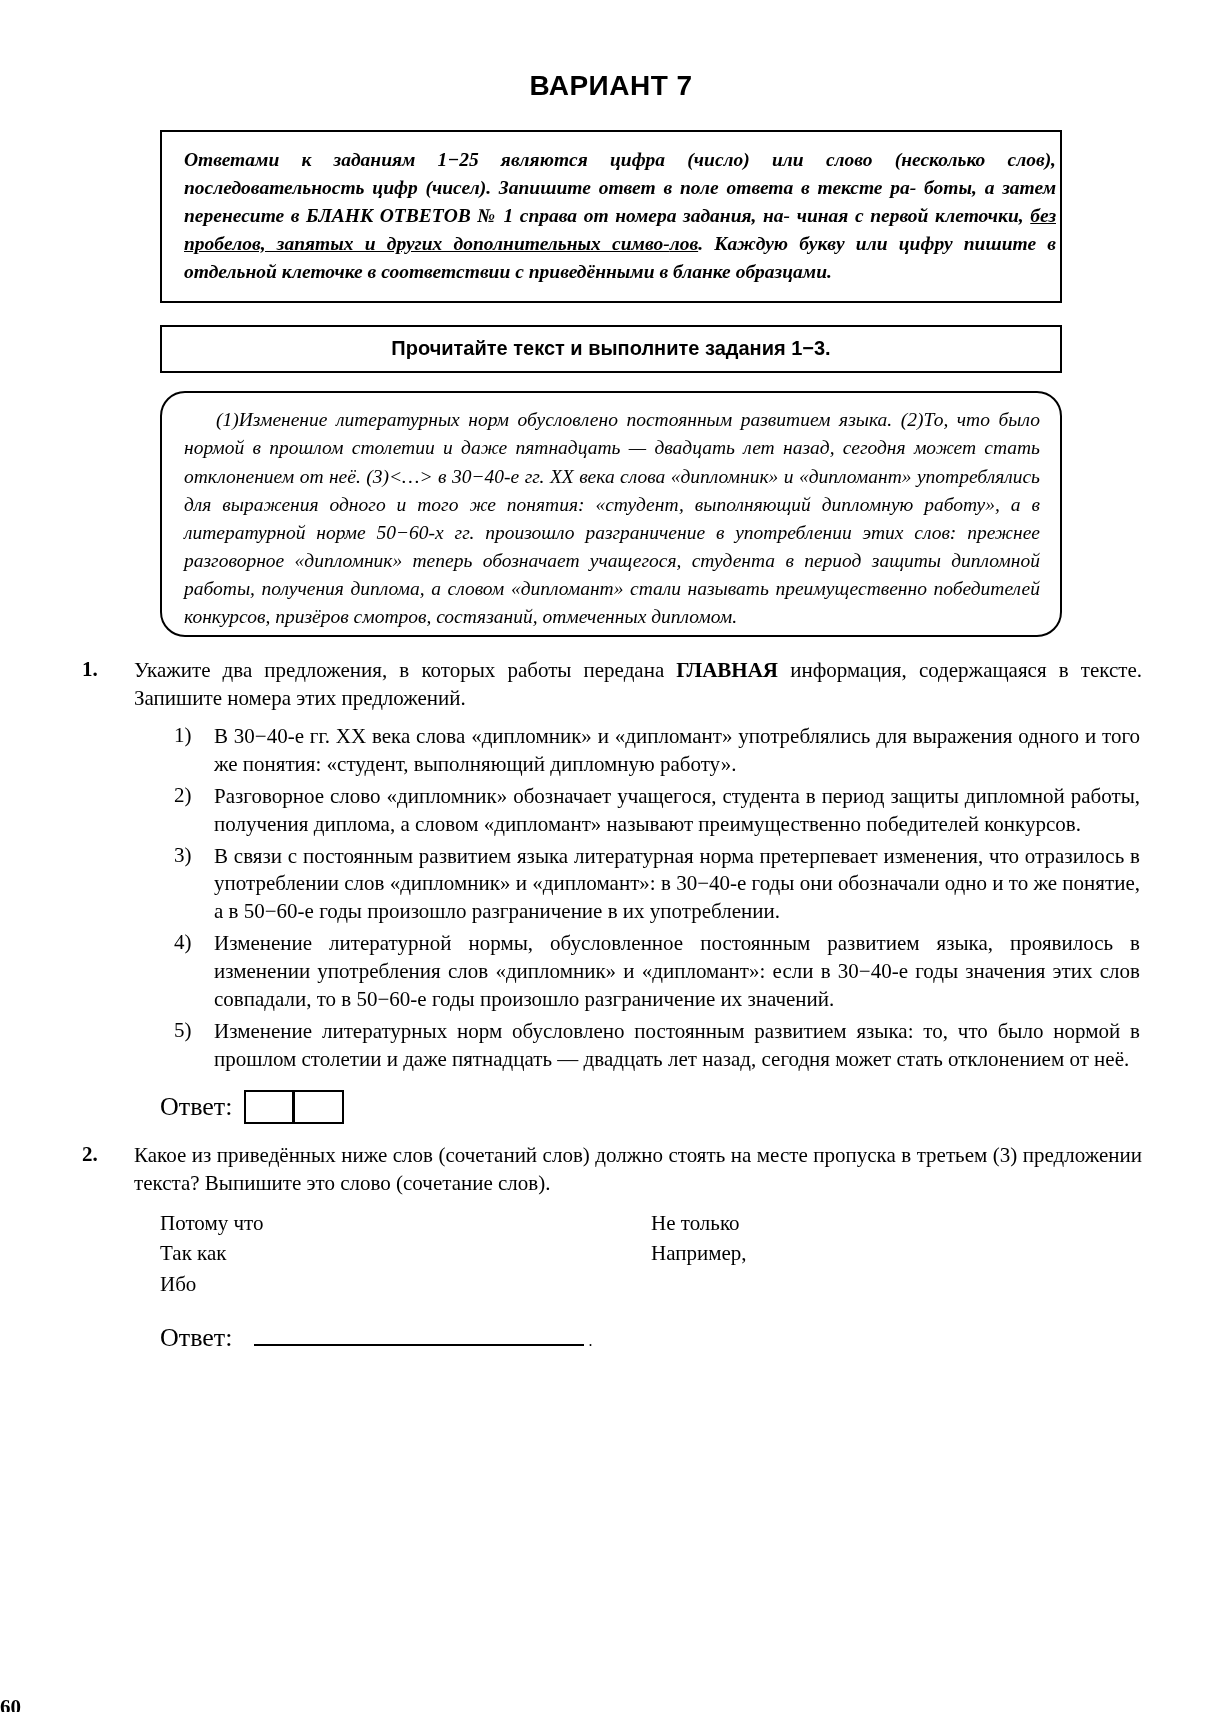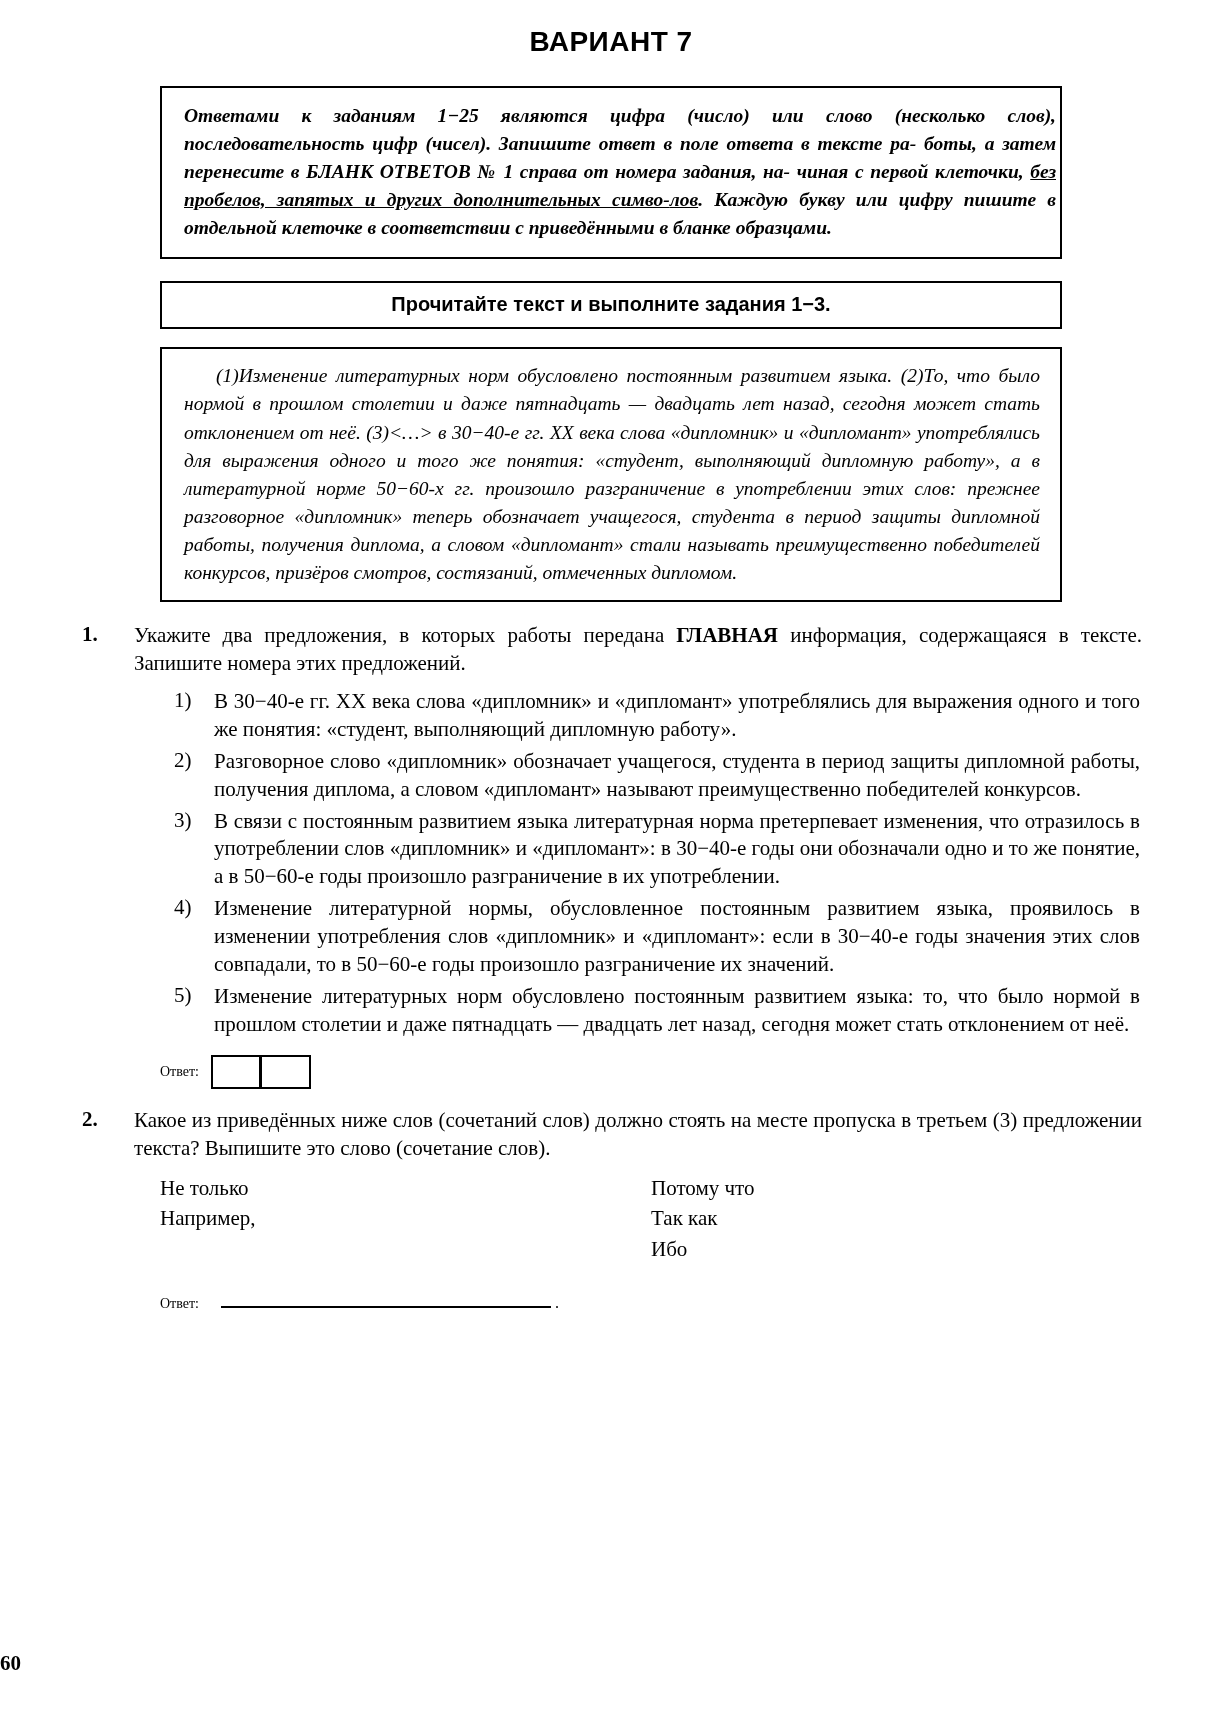--- a/index.html
+++ b/index.html
@@ -21,21 +21,21 @@
     height: 1712px;
     box-sizing: border-box;
     padding: 0;
   }
   .variant-title {
     text-align: center;
     font-family: "Liberation Sans", sans-serif;
     font-weight: bold;
     font-size: 28px;
     letter-spacing: 0.5px;
-    margin-top: 26px;
+    margin-top: 70px;
   }
   .part-title {
     text-align: center;
     font-family: "Liberation Sans", sans-serif;
     font-weight: bold;
     font-size: 25px;
     margin-top: 42px;
   }
   .box {
     border: 2px solid #000;
@@ -59,21 +59,22 @@
   .task-banner {
     margin: 22px 160px 0 160px;
     padding: 10px 0 11px 0;
     text-align: center;
     font-family: "Liberation Sans", sans-serif;
     font-weight: bold;
     font-size: 20px;
   }
   .reading-box {
     margin: 18px 160px 12px 160px;
-    padding: 13px 20px 13px 22px;
+    padding: 13px 20px 4px 22px;
+    border-radius: 25px;
   }
   .reading-text {
     font-family: "Liberation Serif", serif;
     font-style: italic;
     font-size: 19.5px;
     line-height: 1.44;
     text-align: justify;
   }
   .reading-text .ind {
     display: inline-block;
@@ -126,21 +127,21 @@
     text-align: justify;
     padding-right: 2px;
   }
 
   .answer-line {
     display: flex;
     align-items: center;
     margin-top: 16px;
   }
   .answer-label {
-    font-size: 14px;
+    font-size: 26px;
     margin-right: 12px;
   }
   .answer-cells {
     display: flex;
   }
   .answer-cells .cell {
     width: 50px;
     height: 34px;
     border: 2px solid #000;
     box-sizing: border-box;
@@ -244,27 +245,27 @@
   </div>
 
   <div class="q" style="margin-top:18px;">
     <div class="q-row">
       <div class="q-num">2.</div>
       <div class="q-text">Какое из приведённых ниже слов (сочетаний слов) должно стоять на месте пропуска в третьем (3) предложении текста? Выпишите это слово (сочетание слов).</div>
     </div>
 
     <div class="two-col">
       <div class="col">
-        <div>Не только</div>
-        <div>Например,</div>
-      </div>
-      <div class="col">
         <div>Потому что</div>
         <div>Так как</div>
         <div>Ибо</div>
+      </div>
+      <div class="col">
+        <div>Не только</div>
+        <div>Например,</div>
       </div>
     </div>
 
     <div class="answer-blank">
       <span class="answer-label">Ответ:</span>
       <span class="blank-rule"></span>
       <span>.</span>
     </div>
   </div>
 

